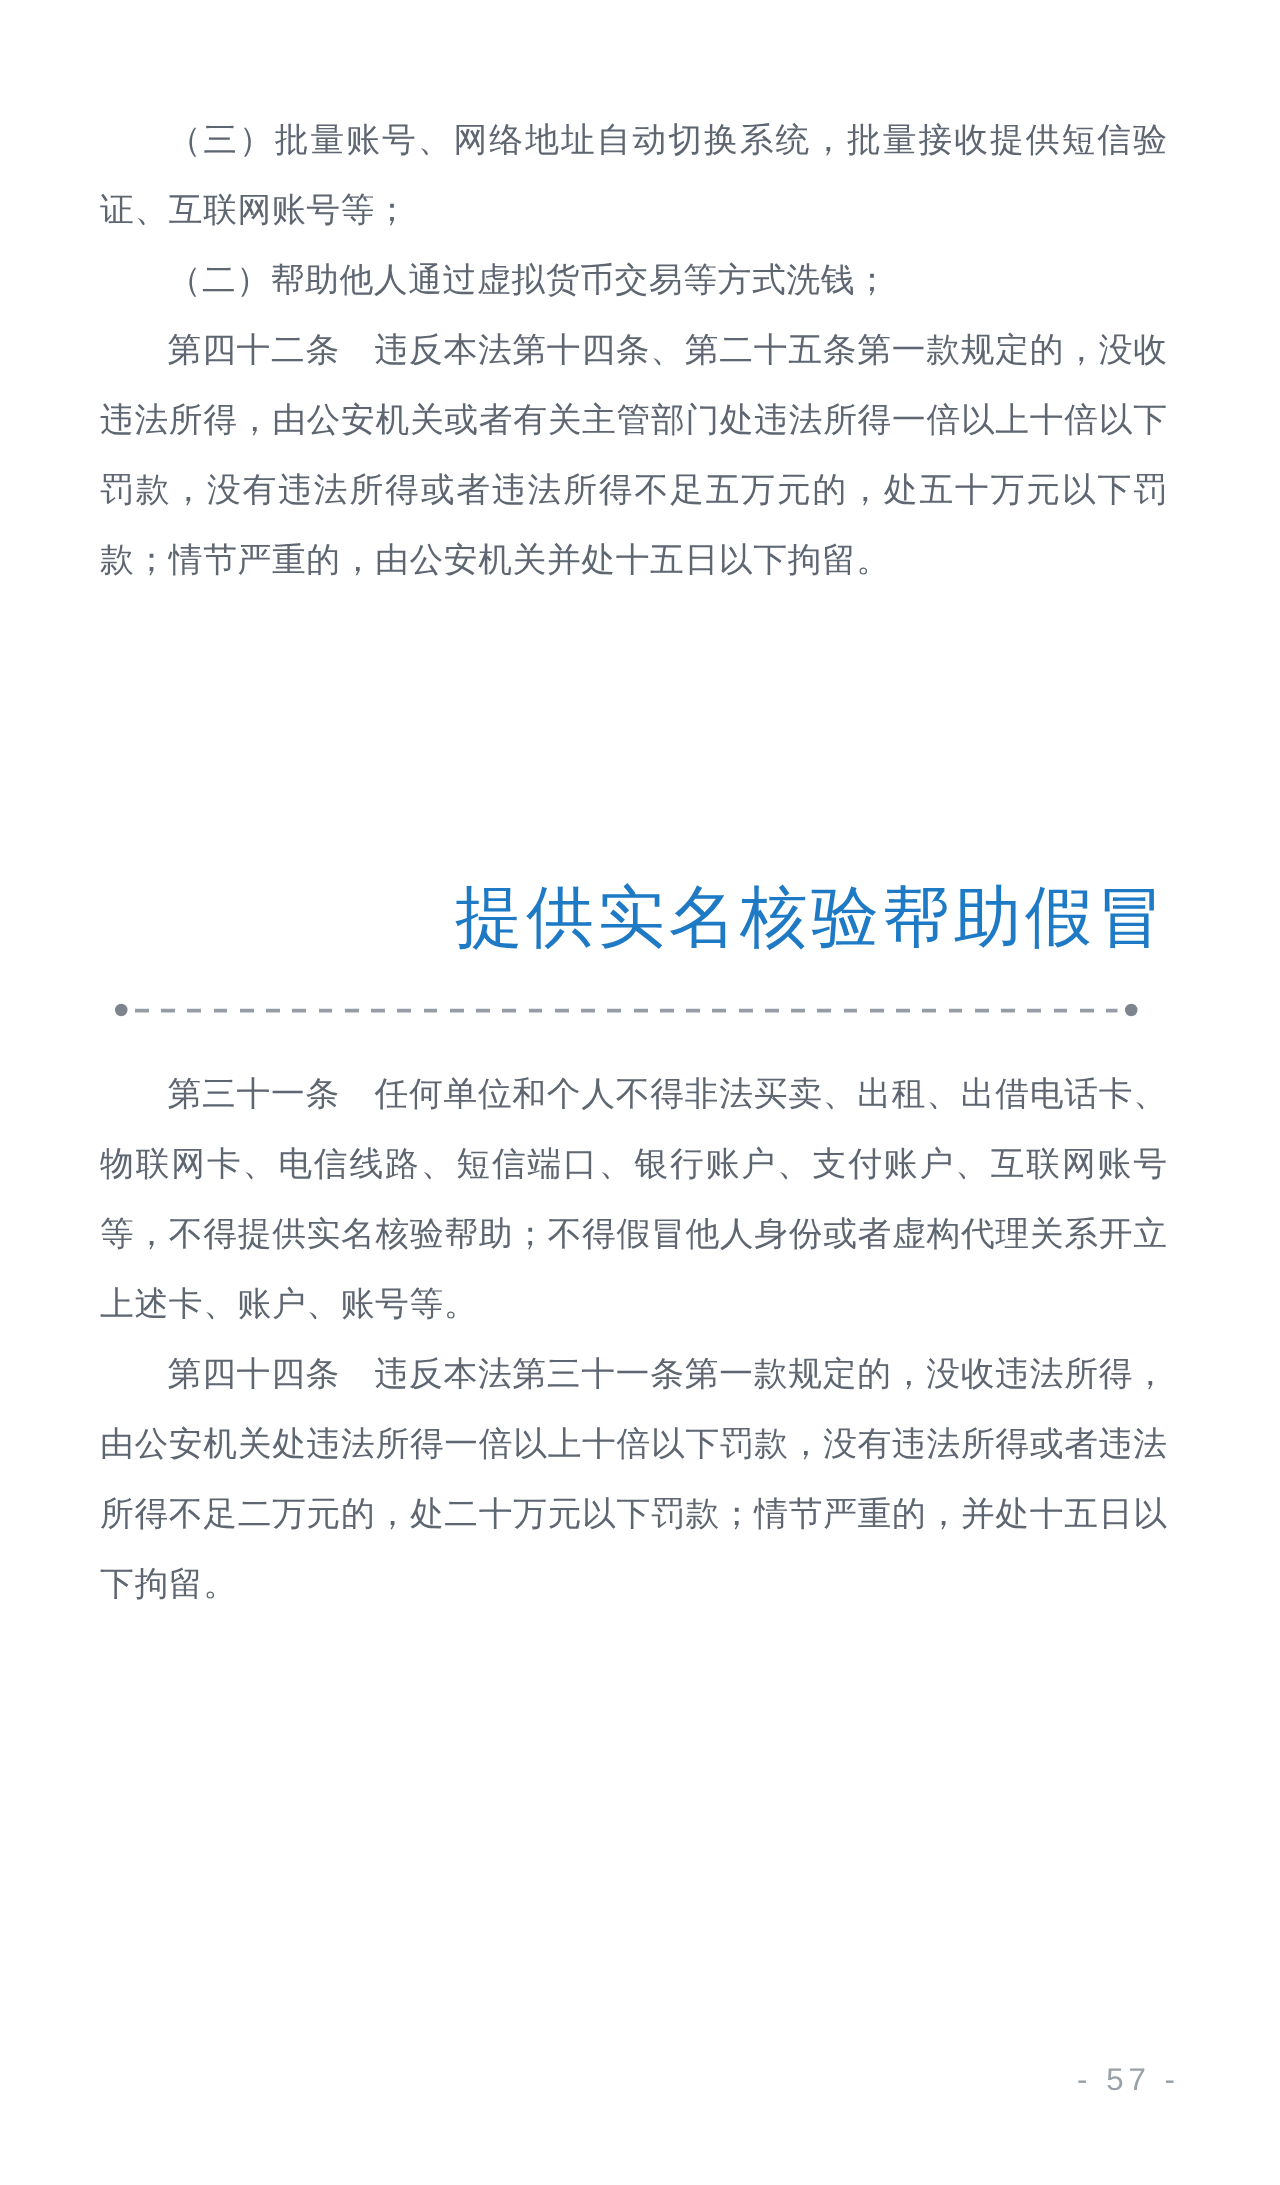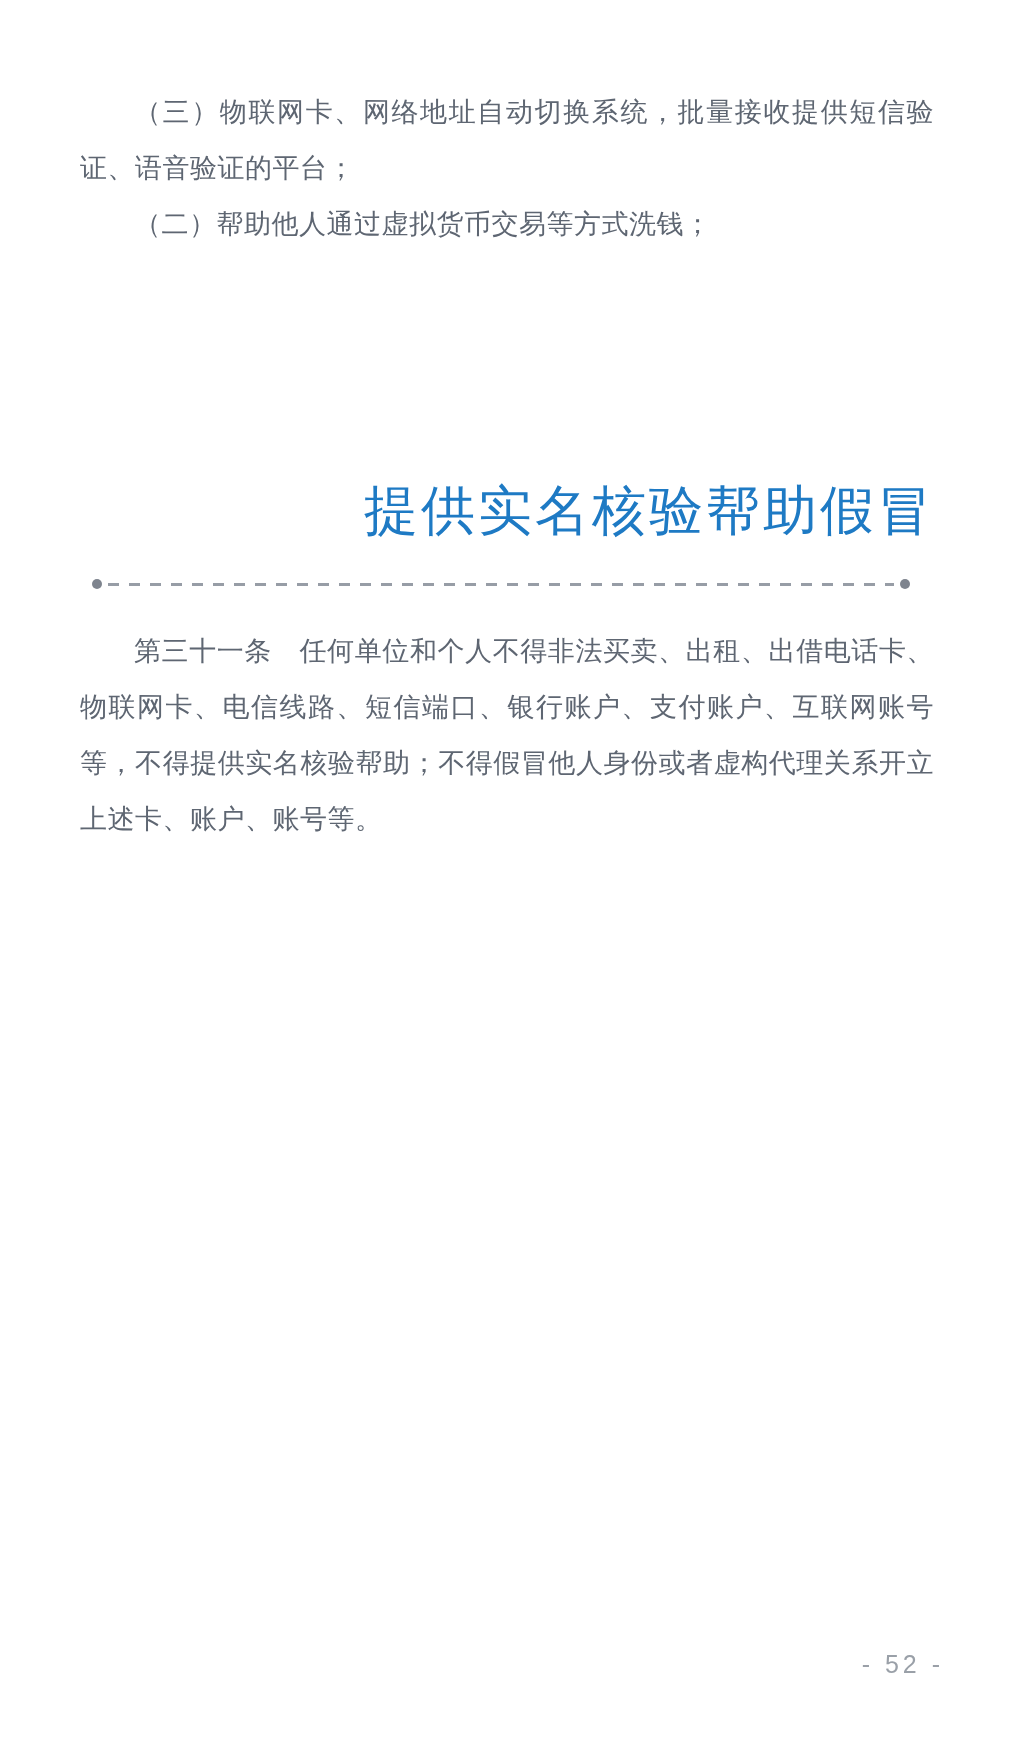--- a/index.html
+++ b/index.html
@@ -79,33 +79,35 @@
     color: #9aa0a8;
     white-space: nowrap;
   }
 </style>
 </head>
 <body>
 
 <div class="page">
   <div class="content">
 
-    <p class="body-para">（三）物联网卡、网络地址自动切换系统，批量接收提供短信验证、语音验证的平台；</p>
+    <p class="body-para">（三）批量账号、网络地址自动切换系统，批量接收提供短信验证、互联网账号等；</p>
     <p class="body-para">（二）帮助他人通过虚拟货币交易等方式洗钱；</p>
+    <p class="body-para">第四十二条　违反本法第十四条、第二十五条第一款规定的，没收违法所得，由公安机关或者有关主管部门处违法所得一倍以上十倍以下罚款，没有违法所得或者违法所得不足五万元的，处五十万元以下罚款；情节严重的，由公安机关并处十五日以下拘留。</p>
 
     <div class="spacer-large"></div>
 
     <h1 class="section-heading">
       <span>提供实名核验帮助假冒</span><br>
     </h1>
 
     <div class="divider">
       <span class="dot"></span>
       <span class="dashes"></span>
       <span class="dot"></span>
     </div>
 
     <p class="body-para">第三十一条　任何单位和个人不得非法买卖、出租、出借电话卡、物联网卡、电信线路、短信端口、银行账户、支付账户、互联网账号等，不得提供实名核验帮助；不得假冒他人身份或者虚构代理关系开立上述卡、账户、账号等。</p>
+    <p class="body-para">第四十四条　违反本法第三十一条第一款规定的，没收违法所得，由公安机关处违法所得一倍以上十倍以下罚款，没有违法所得或者违法所得不足二万元的，处二十万元以下罚款；情节严重的，并处十五日以下拘留。</p>
 
   </div>
 
-  <div class="page-number">- 52 -</div>
+  <div class="page-number">- 57 -</div>
 </div>
 
 </body></html>

